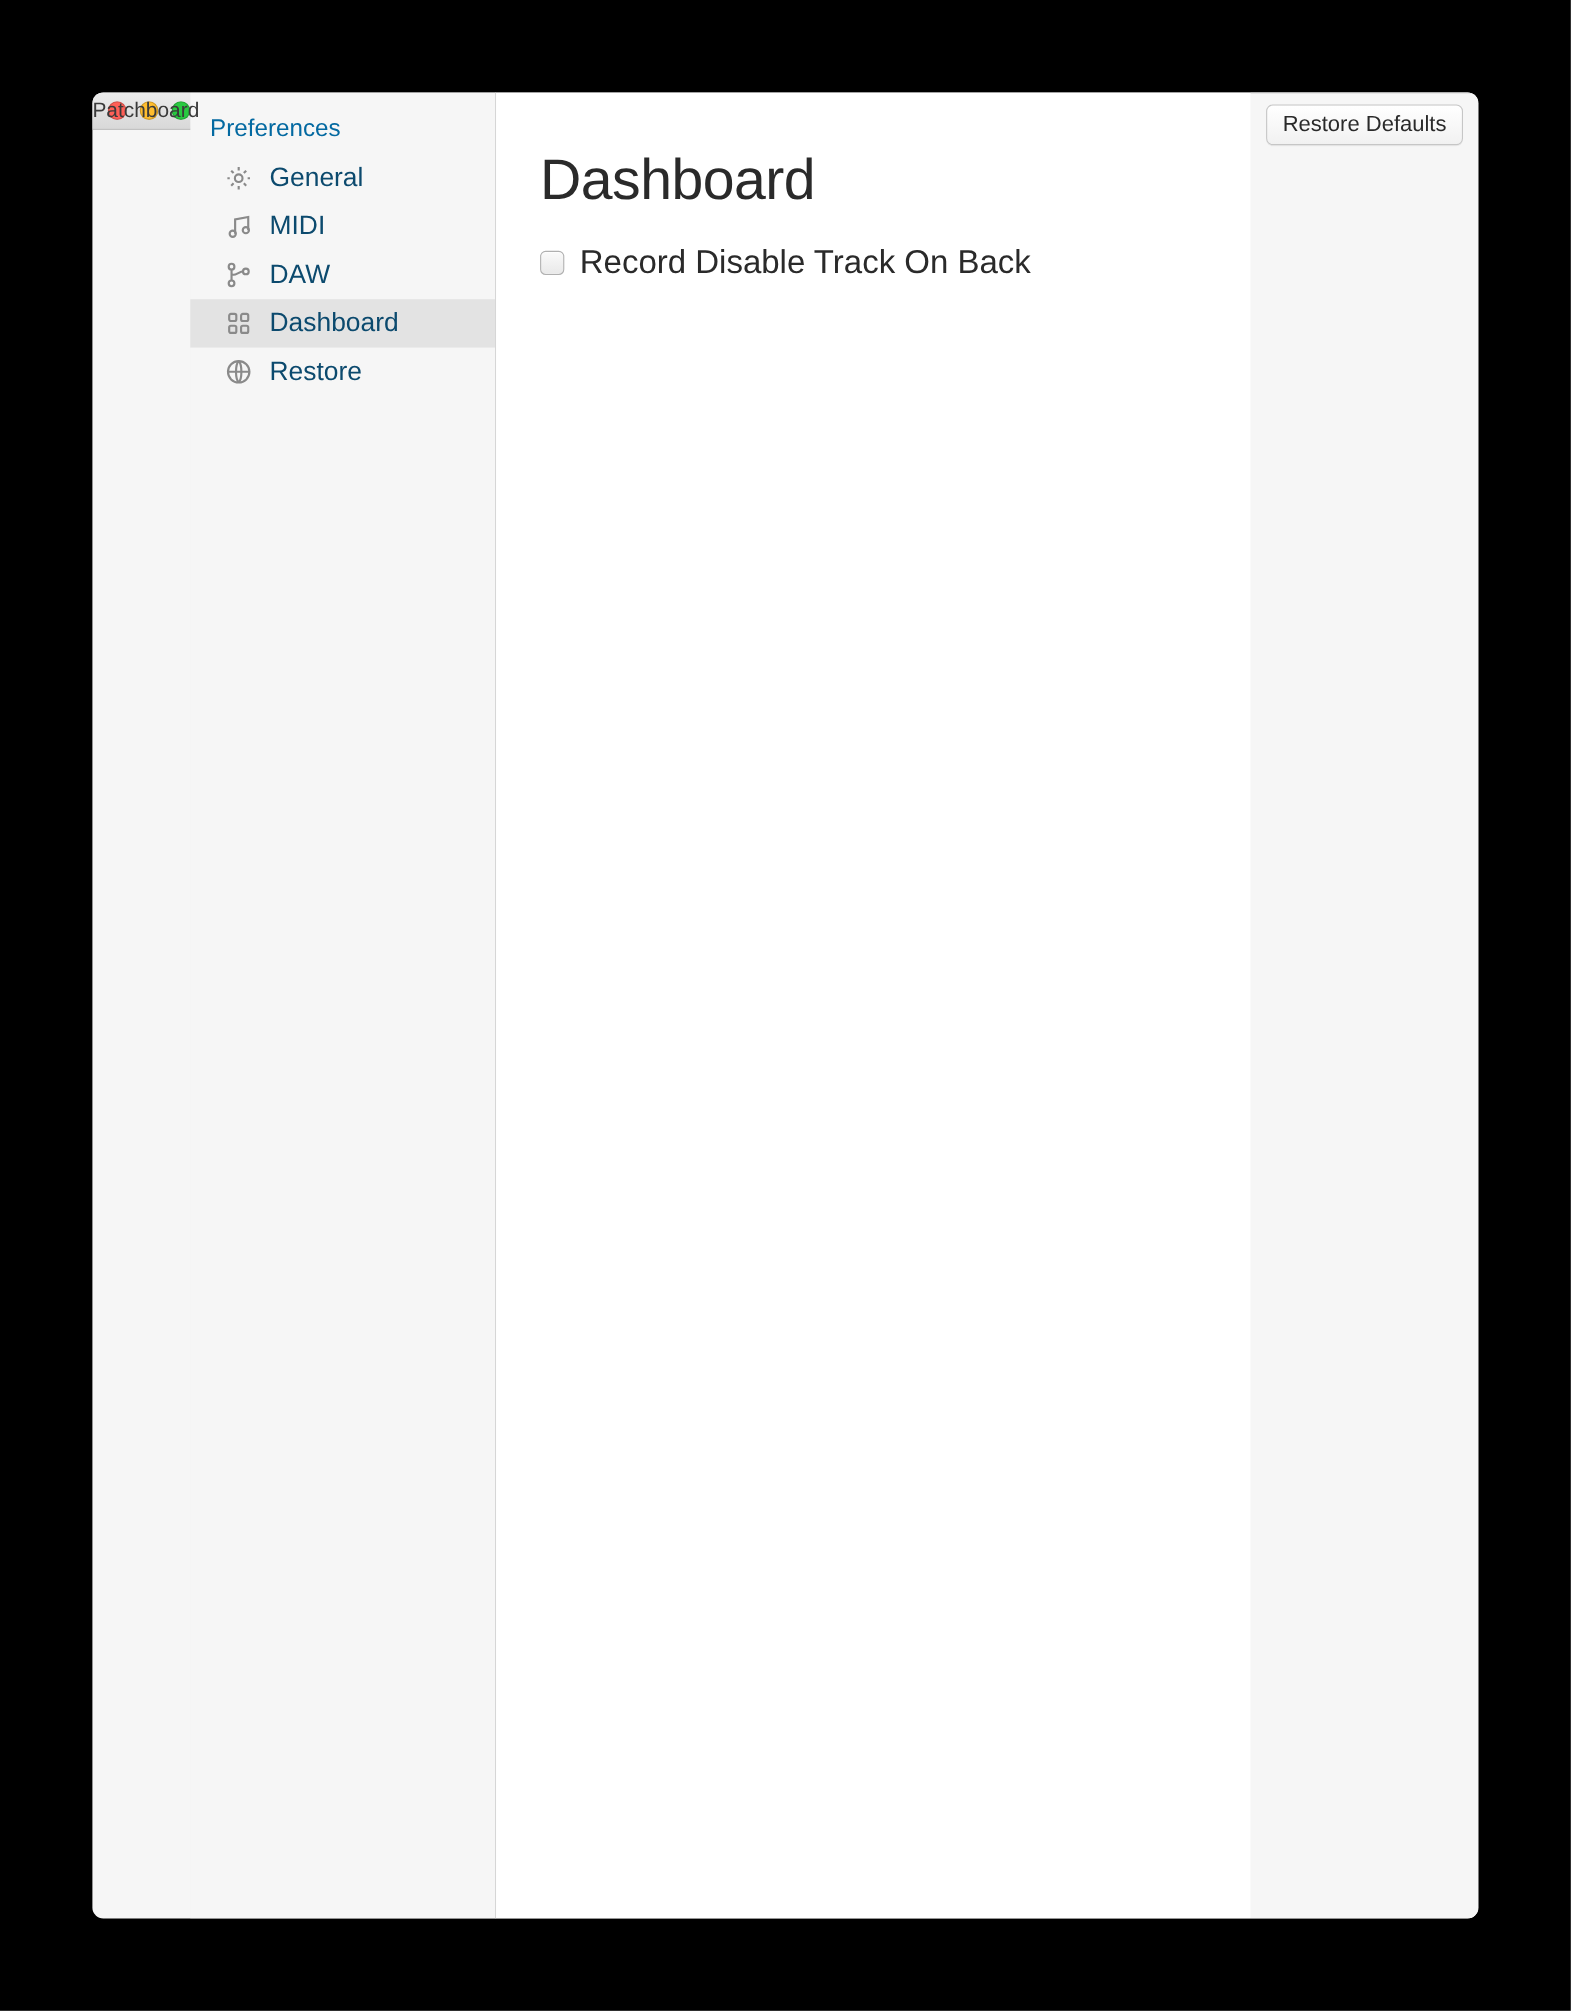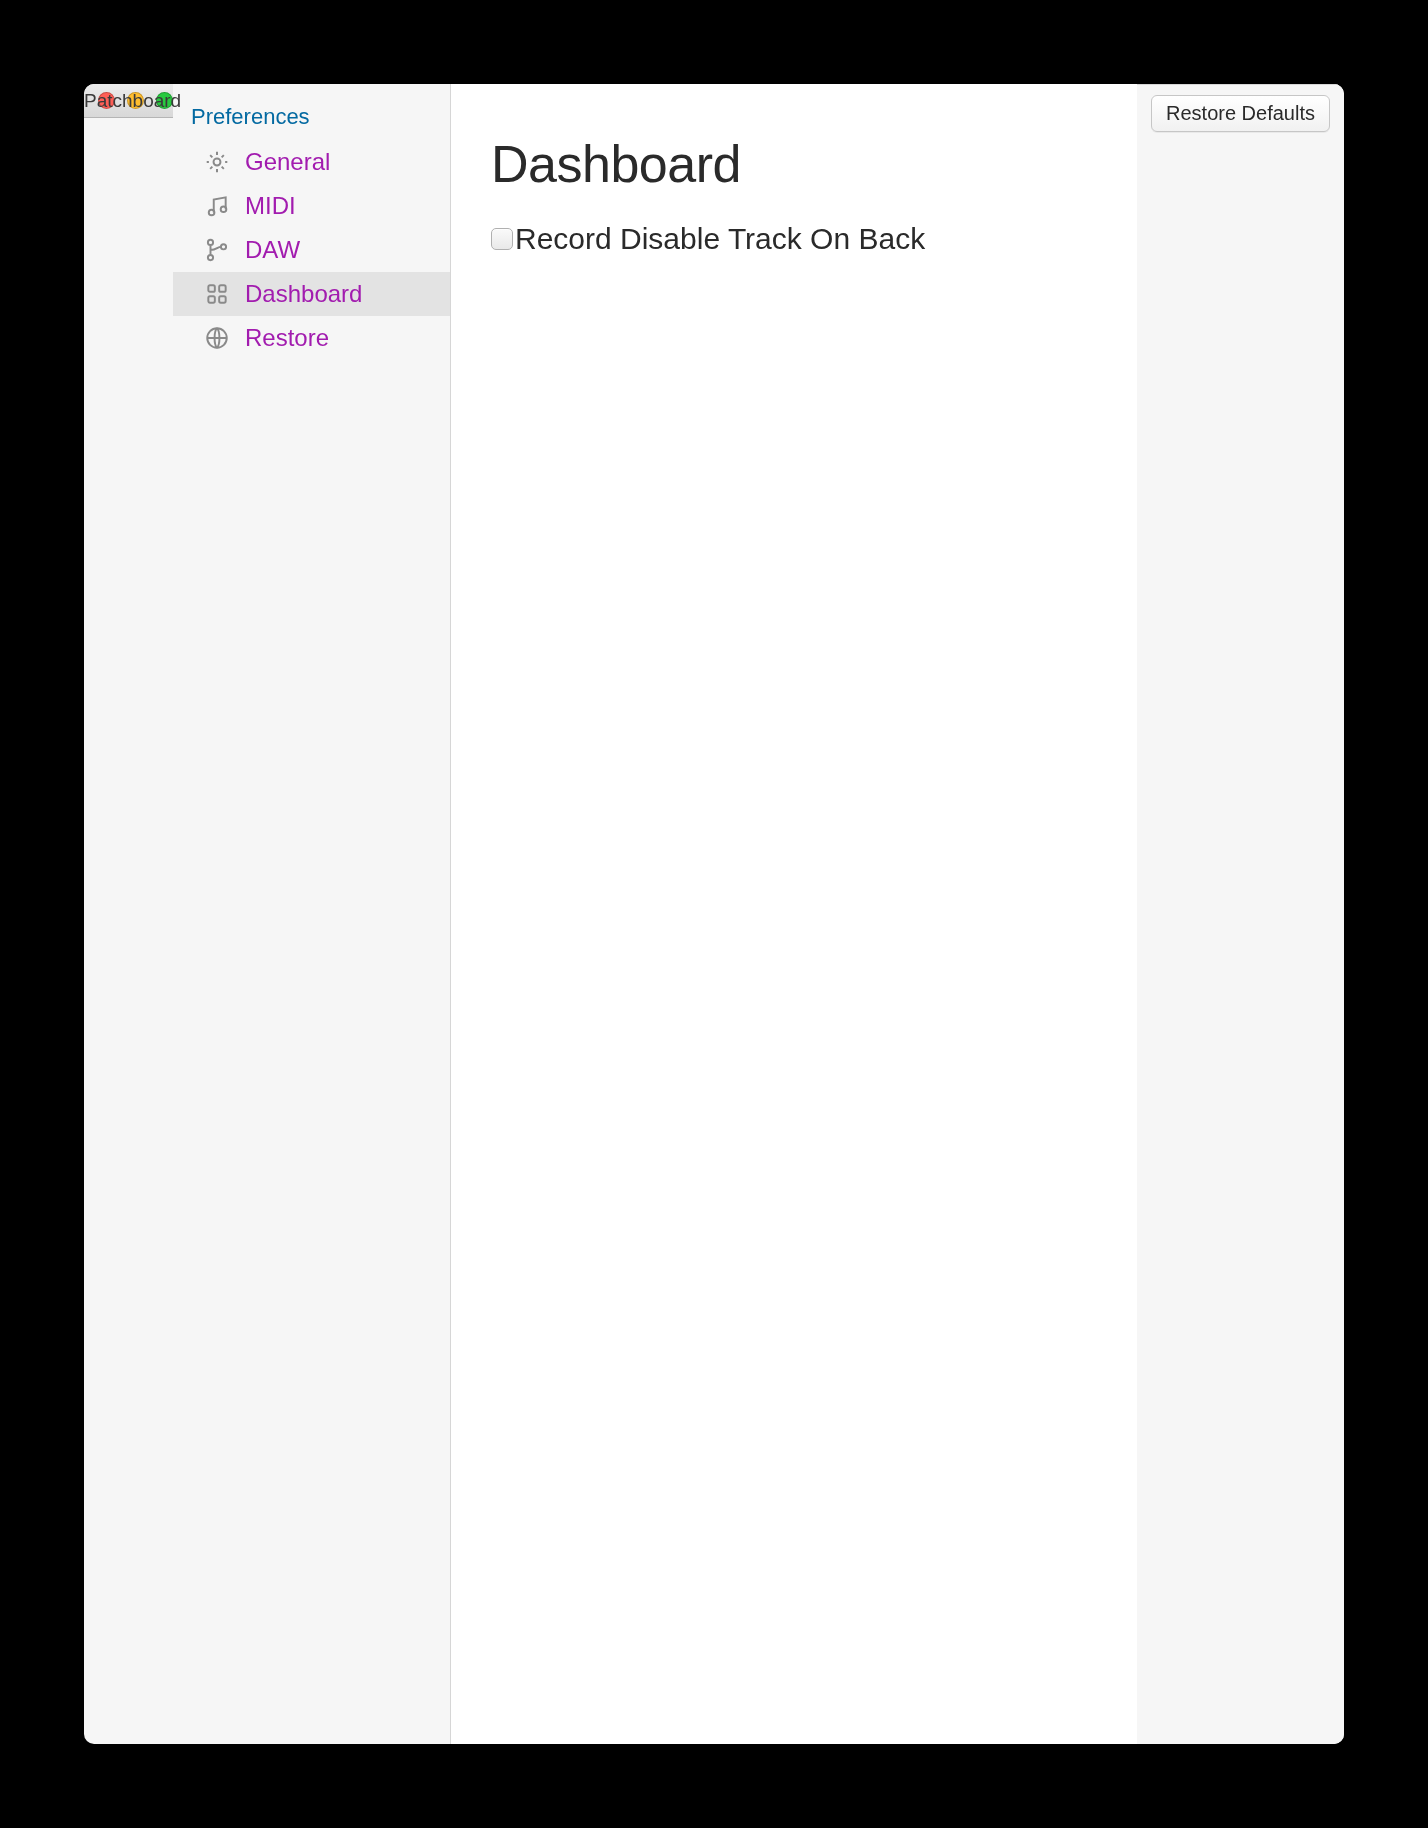--- a/index.html
+++ b/index.html
@@ -72,21 +72,21 @@
       color: #0369a1;
       font-weight: 500;
       padding: 6px 18px 10px 18px;
     }
     .sidebar-item {
       display: flex;
       align-items: center;
       gap: 14px;
       padding: 8px 14px 8px 30px;
       font-size: 24px;
-      color: #a21caf;
+      color: #0c4a6e;
       cursor: default;
     }
     .sidebar-item.selected {
       background: #e3e3e3;
     }
     .sidebar-icon {
       width: 28px;
       height: 28px;
       display: flex;
       align-items: center;
@@ -108,21 +108,21 @@
     .content h1 {
       font-size: 52px;
       font-weight: 500;
       color: #2a2a2a;
       letter-spacing: -0.5px;
       margin-bottom: 28px;
     }
     .checkbox-row {
       display: flex;
       align-items: center;
-      gap: 2px;
+      gap: 14px;
       font-size: 30px;
       color: #2a2a2a;
     }
     .checkbox {
       width: 22px;
       height: 22px;
       border-radius: 5px;
       background: linear-gradient(to bottom, #fafafa, #e9e9e9);
       border: 1px solid #b0b0b0;
       box-shadow: inset 0 1px 0 rgba(255,255,255,0.7);

